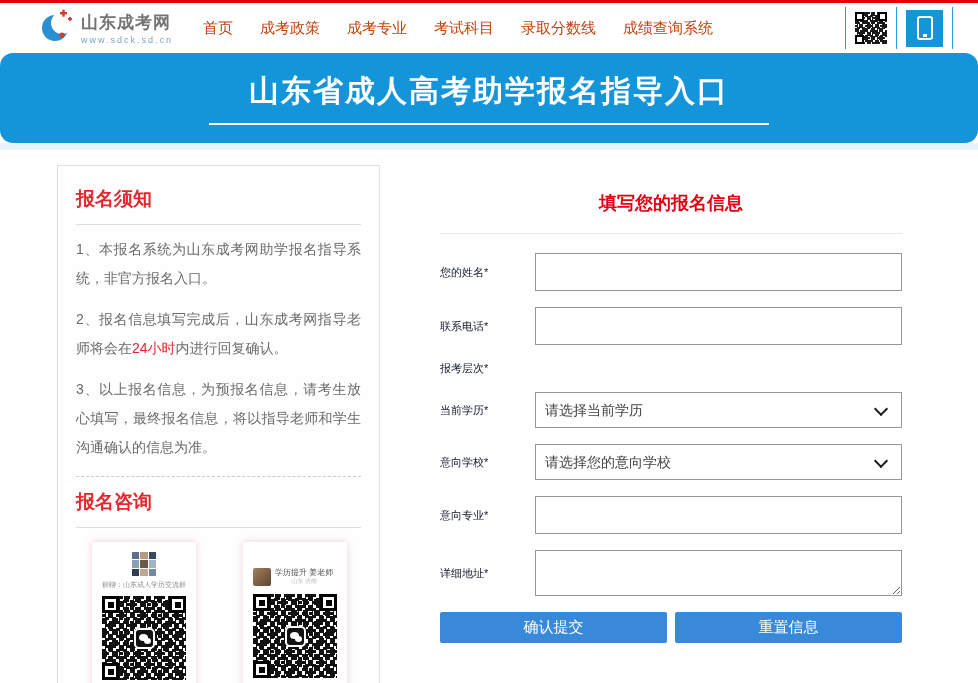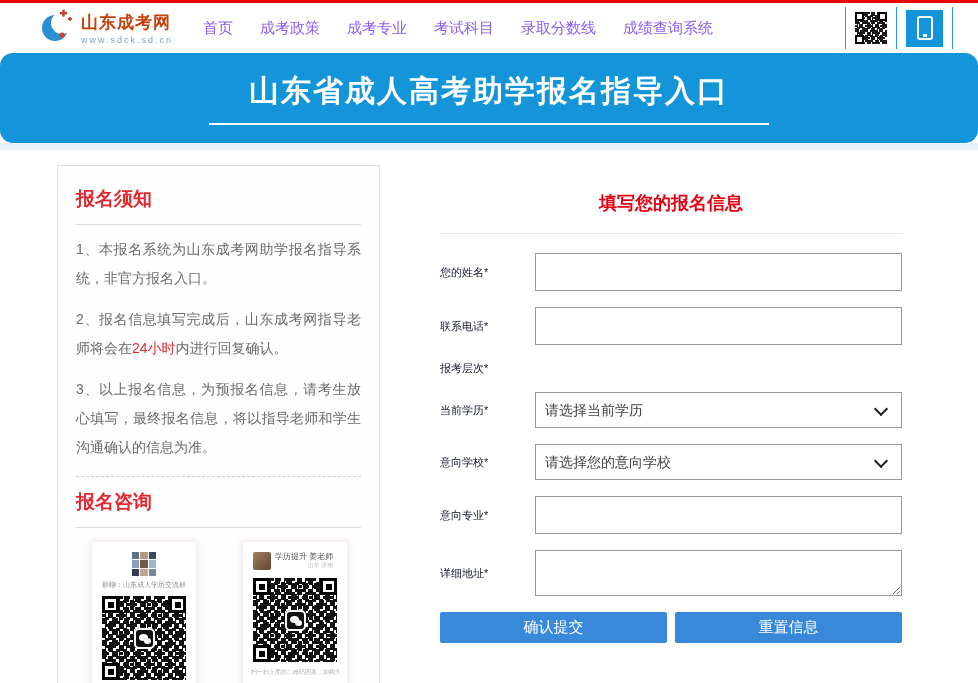--- a/index.html
+++ b/index.html
@@ -3,24 +3,24 @@
 <meta charset="utf-8">
 <style>
   * { margin:0; padding:0; box-sizing:border-box; }
   html,body { width:978px; height:683px; overflow:hidden; background:#fff;
     font-family:"Liberation Sans","DejaVu Sans",sans-serif; }
 
   
   .topline { height:3px; background:#e60000; }
   .header { height:50px; display:flex; align-items:center; padding:0 16px 0 40px; background:#fff; }
   .logo { display:flex; align-items:center; gap:7px; }
-  .logo-text .lt-title { color:#c2410c; font-weight:bold; font-size:17px; letter-spacing:1px; }
+  .logo-text .lt-title { color:#737373; font-weight:bold; font-size:17px; letter-spacing:1px; }
   .logo-text .lt-sub { color:#7fa3c6; font-size:9px; letter-spacing:2px; margin-top:1px; }
   .nav { display:flex; gap:27px; margin-left:30px; font-size:15px; }
-  .nav a { color:#8b5cf6; text-decoration:none; white-space:nowrap; }
+  .nav a { color:#c2410c; text-decoration:none; white-space:nowrap; }
   .header-right { margin-left:auto; display:flex; align-items:center; }
   .vsep { width:1px; height:42px; background:#2aa0dd; margin:0 9px; }
   .mini-qr { width:32px; height:32px; position:relative; background-color:#fff;
     background-image:
       conic-gradient(#1a1a1a 25%, transparent 0 50%, #1a1a1a 0 75%, transparent 0),
       conic-gradient(transparent 25%, #1a1a1a 0 50%, transparent 0 75%, #1a1a1a 0);
     background-size:5px 5px, 8px 8px; }
   .mini-qr .mf { position:absolute; width:9px; height:9px; border:2px solid #000; background:#fff; }
   .mini-qr .mf.tl { top:0; left:0; } .mini-qr .mf.tr { top:0; right:0; } .mini-qr .mf.bl { bottom:0; left:0; }
   .phone-btn { width:37px; height:37px; background:#1495d9; display:flex; align-items:center; justify-content:center; }
@@ -51,21 +51,21 @@
     padding:10px 8px 9px; }
   .avatar-grid { width:24px; height:24px; margin:0 auto 4px; display:grid;
     grid-template-columns:repeat(3,1fr); grid-template-rows:repeat(3,1fr); gap:1px; background:#fff; }
   .avatar-grid i { display:block; }
   .avatar-grid i:nth-child(1){background:#5b718a;} .avatar-grid i:nth-child(2){background:#b49a7e;}
   .avatar-grid i:nth-child(3){background:#384a5e;} .avatar-grid i:nth-child(4){background:#8aa0b4;}
   .avatar-grid i:nth-child(5){background:#6d5a48;} .avatar-grid i:nth-child(6){background:#a0b4c8;}
   .avatar-grid i:nth-child(7){background:#2f3e50;} .avatar-grid i:nth-child(8){background:#c0a890;}
   .avatar-grid i:nth-child(9){background:#75889c;}
   .card-head { font-size:7px; color:#8a8a8a; white-space:nowrap; overflow:hidden; }
-  .teacher-row { display:flex; align-items:center; gap:4px; text-align:right; padding:0 0 2px 2px; }
+  .teacher-row { display:flex; align-items:center; gap:4px; text-align:center; padding:0 0 2px 2px;margin-top:16px; }
   .teacher-avatar { width:18px; height:18px; border-radius:2px; flex-shrink:0;
     background:linear-gradient(135deg,#a3805f,#5e4430); }
   .teacher-name { font-size:8px; color:#555; line-height:9px; }
   .teacher-sub { font-size:6px; color:#bbb; }
   .qr { width:84px; height:84px; margin:6px auto 6px; position:relative; background-color:#fff;
     background-image:
       conic-gradient(#111 25%, transparent 0 50%, #111 0 75%, transparent 0),
       conic-gradient(transparent 25%, #111 0 50%, transparent 0 75%, #111 0);
     background-size:7px 7px, 11px 11px; }
   .qr .f { position:absolute; width:17px; height:17px; border:3px solid #000; background:#fff; }

